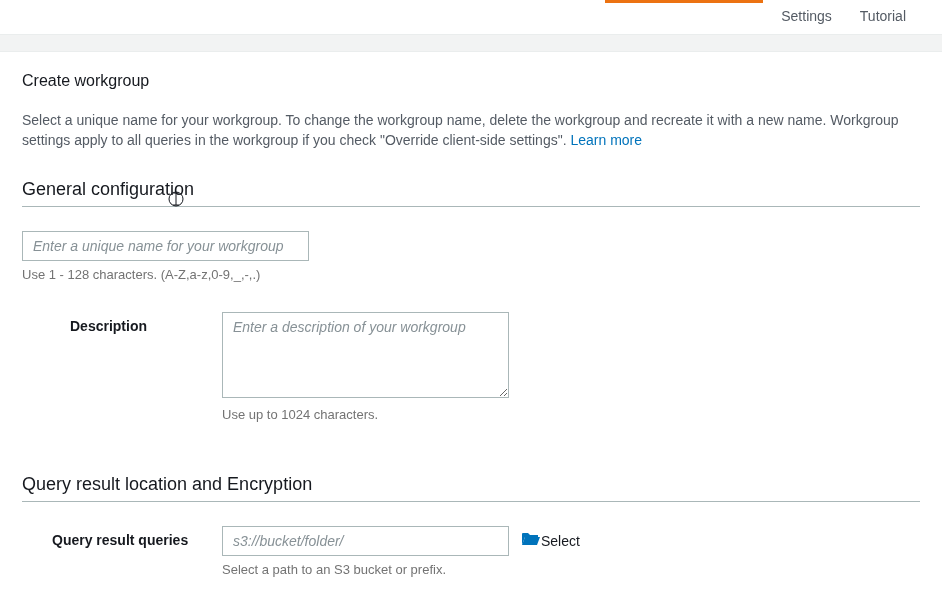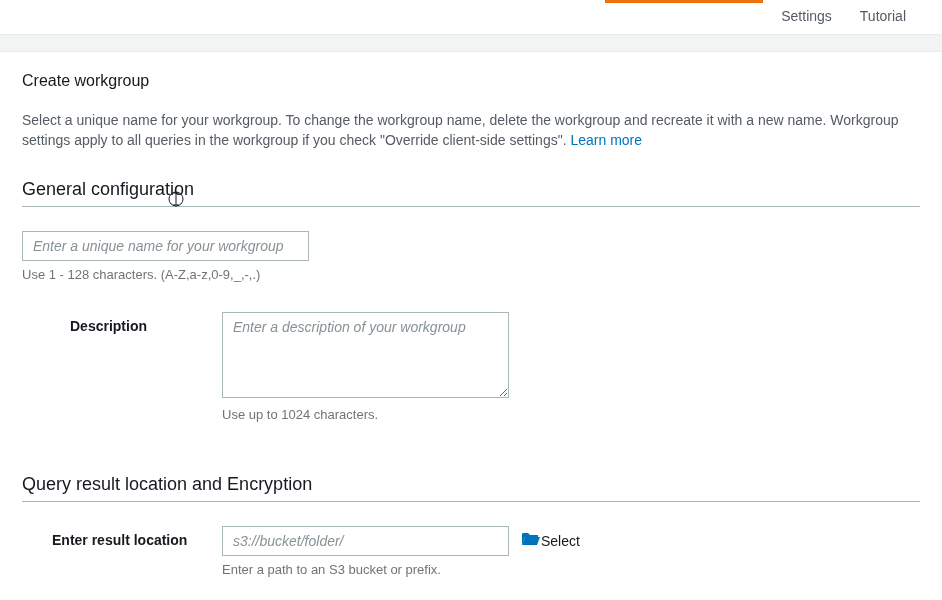--- a/index.html
+++ b/index.html
@@ -181,35 +181,35 @@
       </div>
     </div>
   </div>
 
   <div class="section-spacer"></div>
 
   <div>
     <div class="section-title">Query result location and Encryption</div>
 
     <div class="form-row">
-      <div class="form-label" style="padding-left:30px;">Enter result location</div>
+      <div class="form-label" style="padding-left:30px;">Query result queries</div>
       <div class="form-field">
         <div class="field-inline">
           <input type="text" class="qr-input" placeholder="s3://bucket/folder/" style="">
           <span class="select-btn-wrap">
             <span>
               <svg width="20" height="16" viewBox="0 0 20 16">
                 <path d="M2 2 h5 l2 2 h8 v2 H4 L1 14 V3 a1 1 0 0 1 1 -1 z" fill="#0073bb"></path>
                 <path d="M4 6 h15 l-3 8 H1 z" fill="#0073bb"></path>
               </svg>
             </span>
             <span class="select-label">Select</span>
           </span>
         </div>
-        <div class="hint">Enter a path to an S3 bucket or prefix.</div>
+        <div class="hint">Select a path to an S3 bucket or prefix.</div>
       </div>
     </div>
   </div>
 
 </div>
 
 <div class="cursor-ibeam">
   <svg width="16" height="18" viewBox="0 0 16 18">
     <circle cx="8" cy="9" r="7" fill="none" stroke="#16191f" stroke-width="1"></circle>
     <line x1="8" y1="3" x2="8" y2="15" stroke="#16191f" stroke-width="1"></line>

